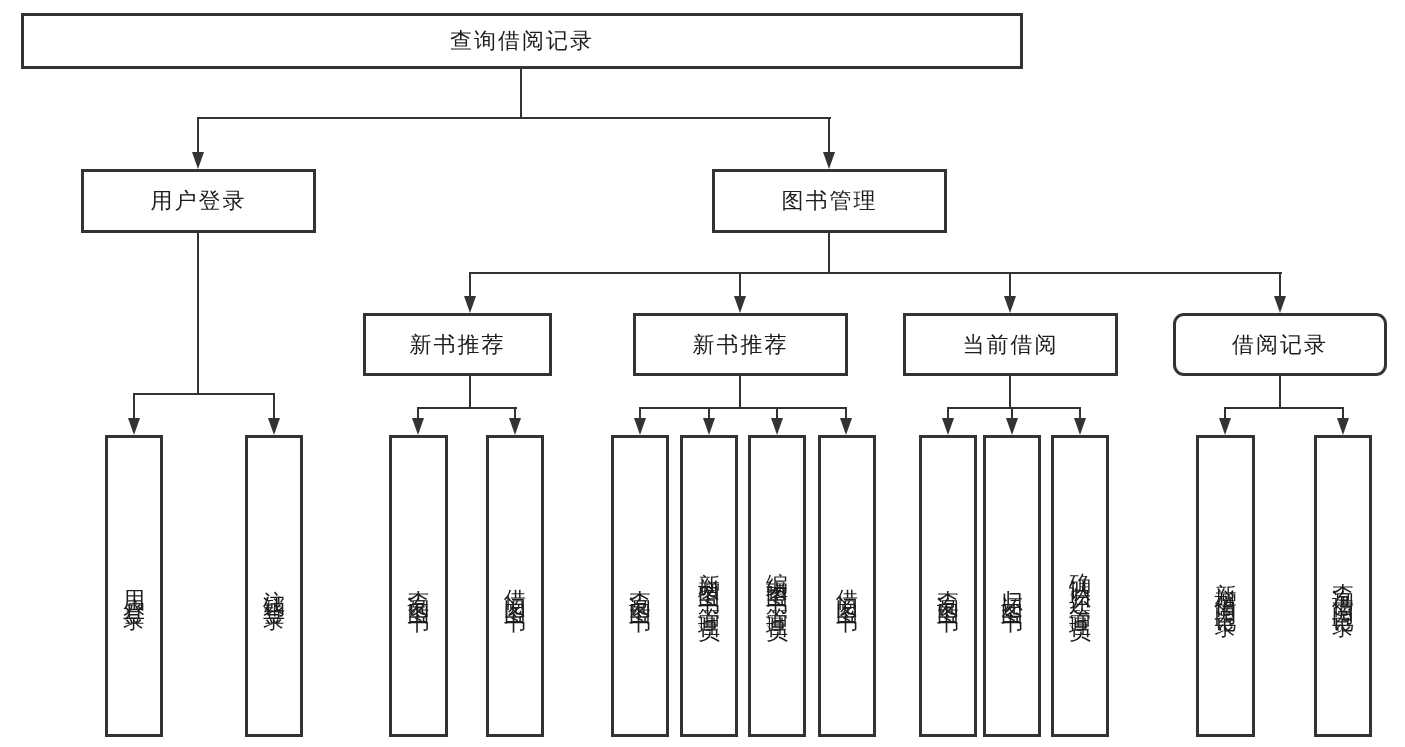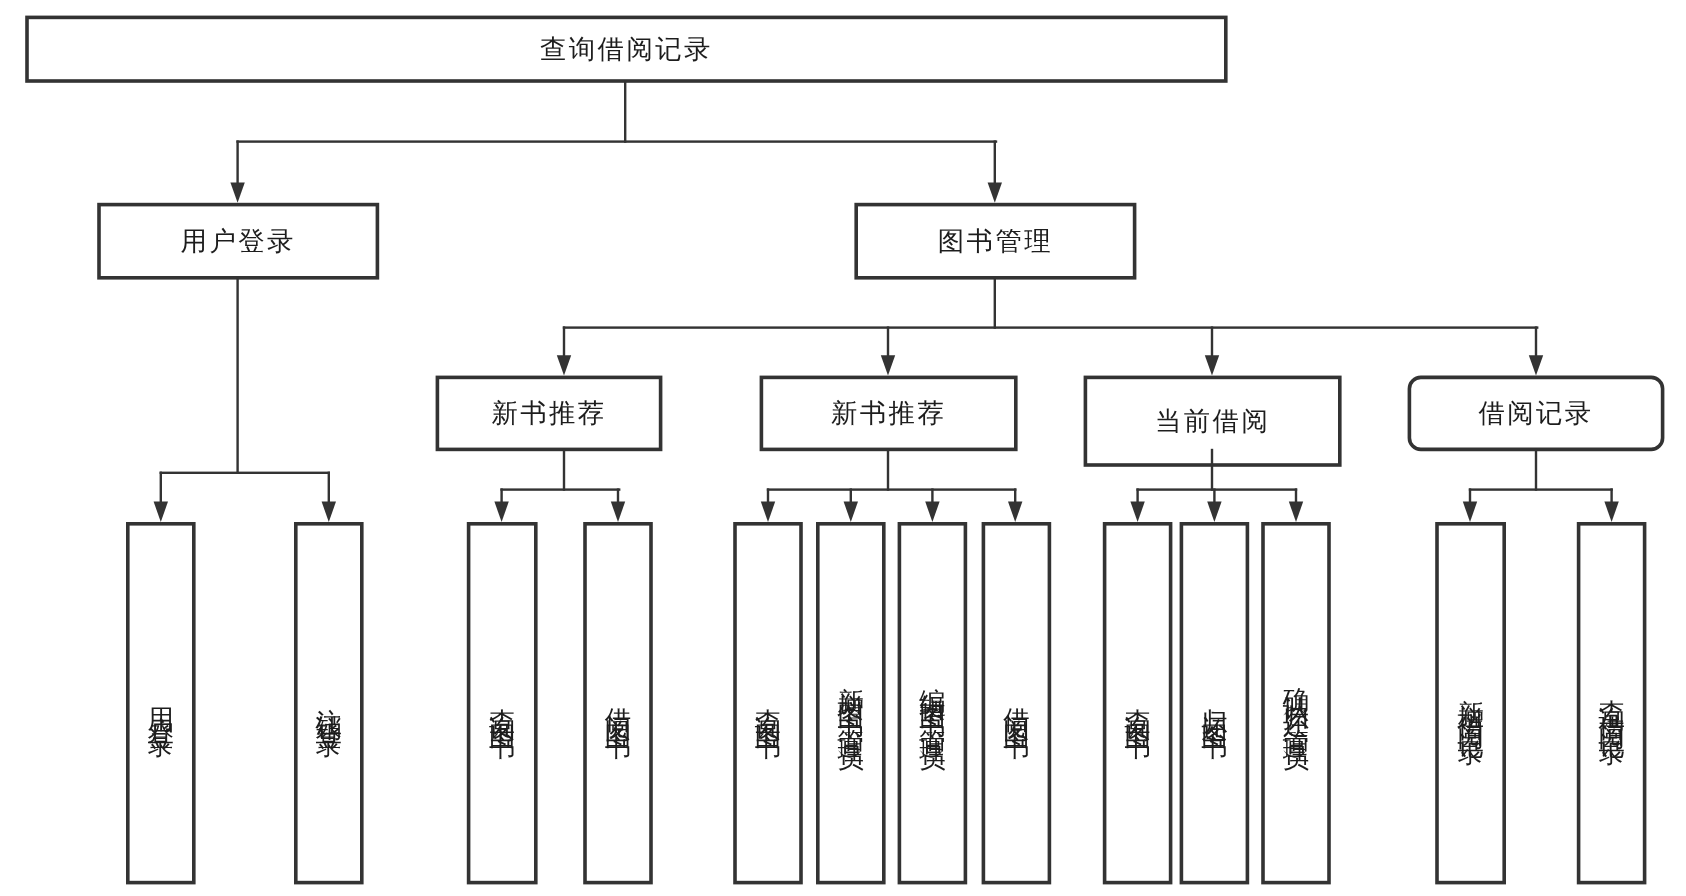--- a/index.html
+++ b/index.html
@@ -80,21 +80,21 @@
   <div class="arrowhead" style="left:464px;top:296px;"></div>
   <div class="line" style="left:739px;top:272px;width:2px;height:26px;"></div>
   <div class="arrowhead" style="left:734px;top:296px;"></div>
   <div class="line" style="left:1009px;top:272px;width:2px;height:26px;"></div>
   <div class="arrowhead" style="left:1004px;top:296px;"></div>
   <div class="line" style="left:1279px;top:272px;width:2px;height:26px;"></div>
   <div class="arrowhead" style="left:1274px;top:296px;"></div>
 
   <div class="box" style="left:363px;top:313px;width:189px;height:63px;">新书推荐</div>
   <div class="box" style="left:633px;top:313px;width:215px;height:63px;">新书推荐</div>
-  <div class="box" style="left:903px;top:313px;width:215px;height:76px;">当前借阅</div>
+  <div class="box" style="left:903px;top:313px;width:215px;height:63px;">当前借阅</div>
   <div class="box" style="left:1173px;top:313px;width:214px;height:63px;border-radius:11px;">借阅记录</div>
 
   <div class="line" style="left:469px;top:374px;width:2px;height:35px;"></div>
   <div class="line" style="left:417px;top:407px;width:100px;height:2px;"></div>
   <div class="line" style="left:417px;top:407px;width:2px;height:13px;"></div>
   <div class="arrowhead" style="left:412px;top:418px;"></div>
   <div class="line" style="left:514px;top:407px;width:2px;height:13px;"></div>
   <div class="arrowhead" style="left:509px;top:418px;"></div>
 
   <div class="line" style="left:739px;top:374px;width:2px;height:35px;"></div>

